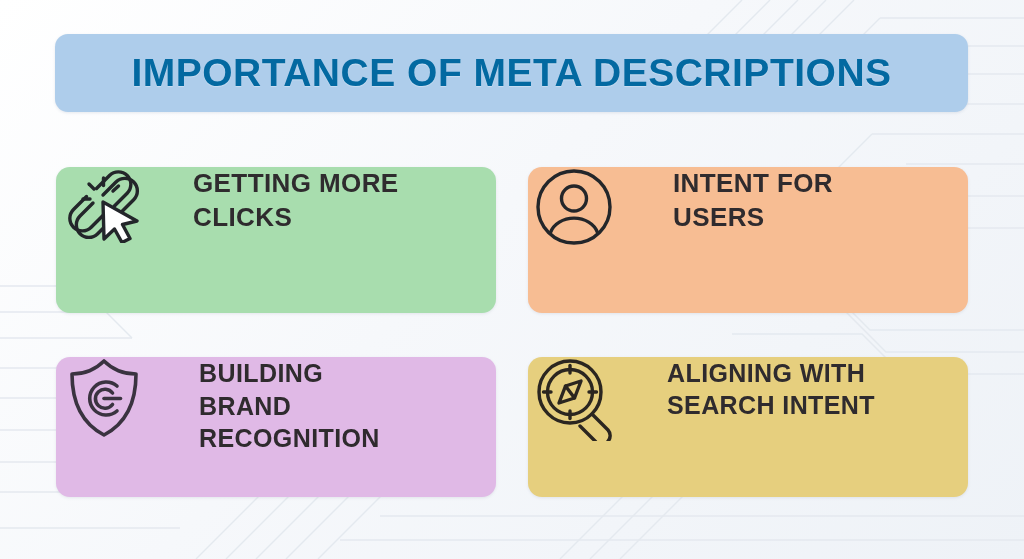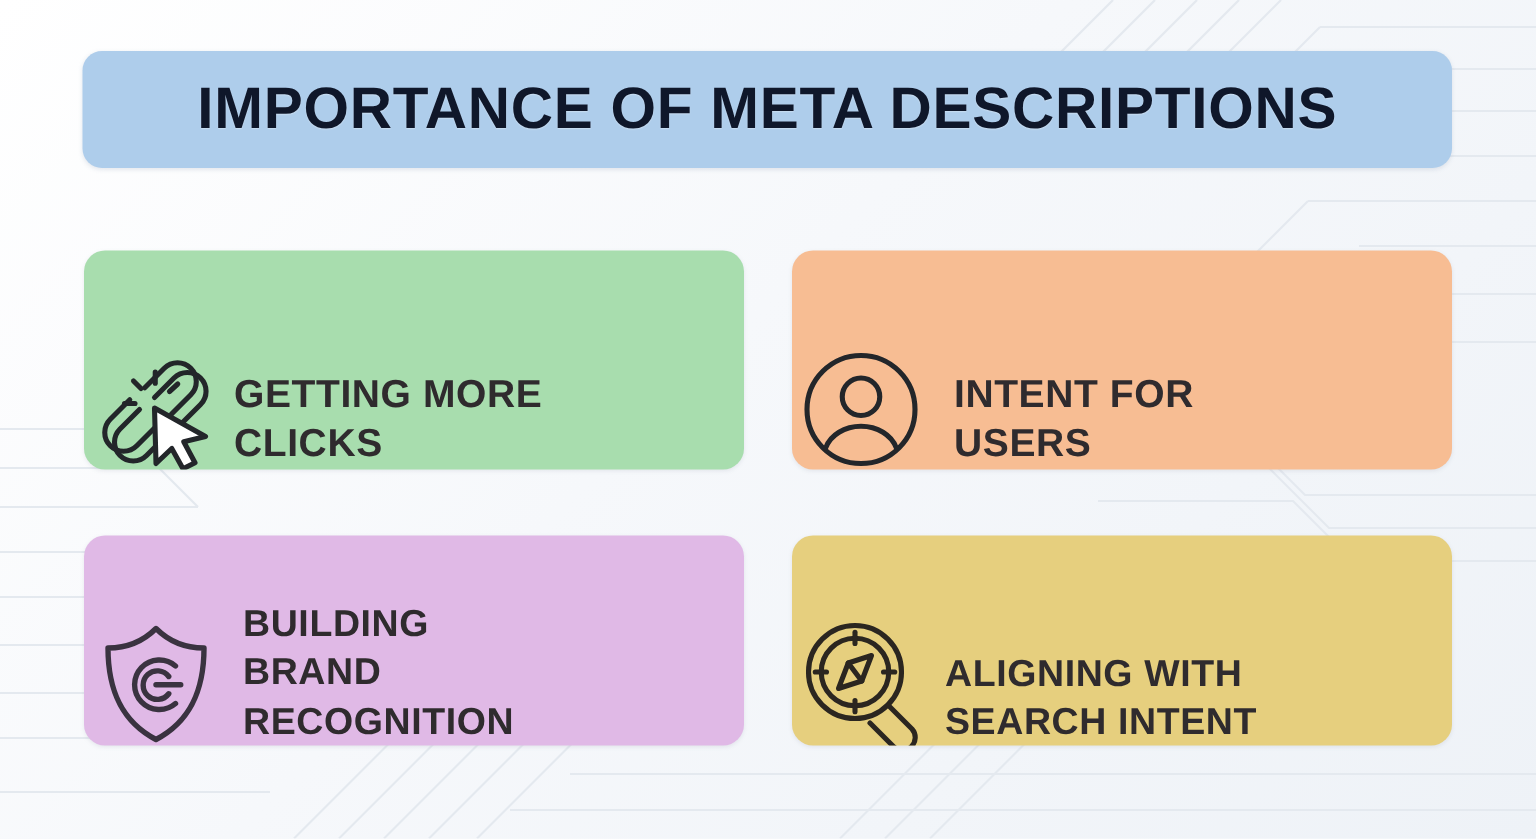--- a/index.html
+++ b/index.html
@@ -42,33 +42,34 @@
     border-radius: 13px;
     display: flex;
     align-items: center;
     justify-content: center;
     box-shadow: 0 1px 3px rgba(120,140,165,0.18);
   }
   .title-text {
     font-size: 39px;
     font-weight: 700;
     letter-spacing: 0.5px;
-    color: #0f172a;
+    color: #0369a1;
     text-align: center;
     white-space: nowrap;
     text-shadow: 0 1px 1px rgba(255,255,255,0.35);
   }
 
   
   .card {
     position: absolute;
     border-radius: 14px;
     display: flex;
-    align-items: flex-end;
+    align-items: flex-start;
     box-shadow: 0 1px 3px rgba(120,130,150,0.15);
+    gap: 37px;
   }
   .card-icon {
     flex: 0 0 auto;
     width: 92px;
     display: flex;
     align-items: center;
     justify-content: center;
   }
   .card-icon svg { display: block; }
   .card-label {

